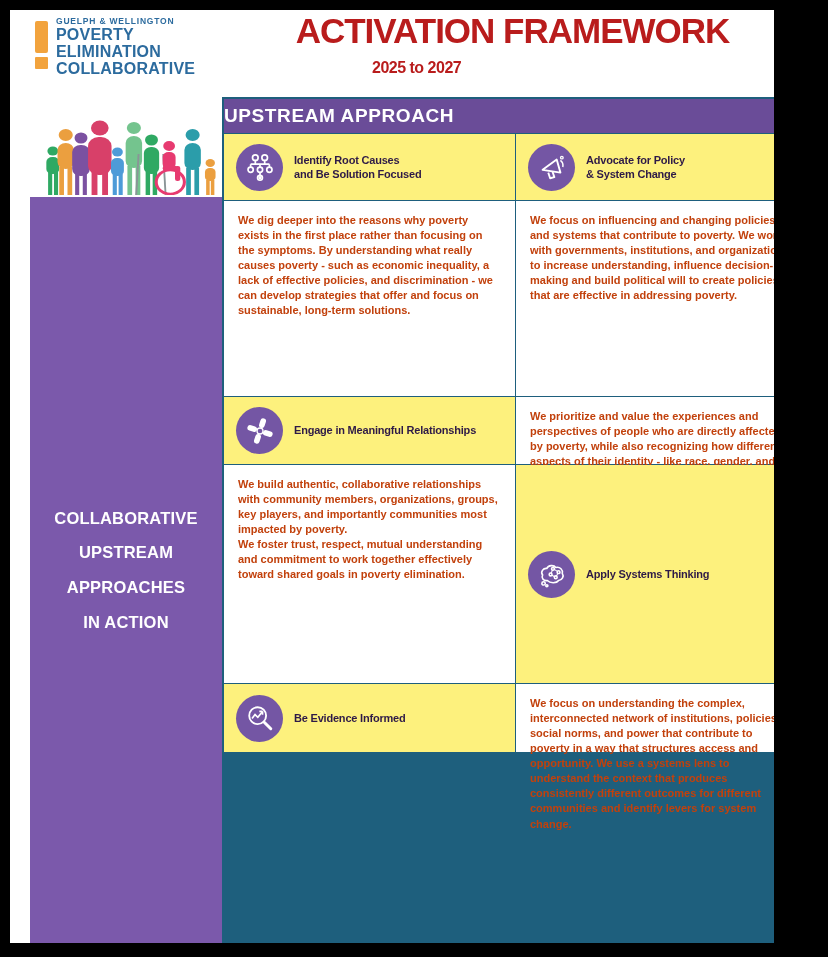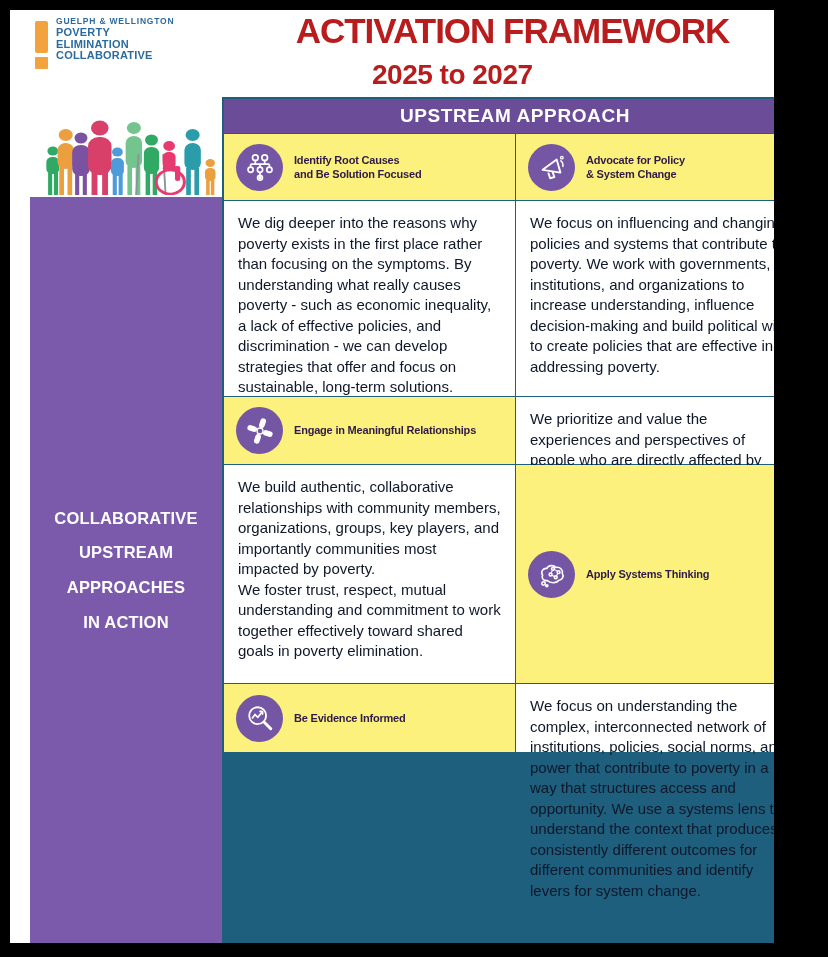--- a/index.html
+++ b/index.html
@@ -8,49 +8,49 @@
   .page{position:absolute;left:10px;top:10px;width:764px;height:933px;background:#fff;overflow:hidden;}
   .pre{white-space:pre-line;}
 
   
   .logo{position:absolute;left:25px;top:6px;display:flex;align-items:flex-start;}
   .excl{width:14px;margin-right:7px;margin-top:5px;}
   .excl .bar{width:13px;height:32px;background:#f2a33d;border-radius:2px;}
   .excl .dot{width:13px;height:12px;background:#f2a33d;margin-top:4px;border-radius:1px;}
   .logo-text{color:#2c6b9e;}
   .logo-tag{font-size:8.5px;font-weight:bold;letter-spacing:.8px;margin-bottom:1px;}
-  .logo-line{font-size:11px;font-weight:bold;line-height:1.06;letter-spacing:.2px;}
+  .logo-line{font-size:16px;font-weight:bold;line-height:1.06;letter-spacing:.2px;}
 
   
   .titleblock{position:absolute;left:212px;top:2px;width:581px;text-align:center;color:#b91c1c;}
   .title-main{font-size:35px;font-weight:bold;letter-spacing:-1px;margin:0;line-height:1.1;}
-  .title-sub{font-size:28px;font-weight:bold;margin:8px 0 0 0;text-align:left;padding-left:150px;letter-spacing:-.5px;}
+  .title-sub{font-size:16px;font-weight:bold;margin:8px 0 0 0;text-align:left;padding-left:150px;letter-spacing:-.5px;}
 
   
   .sidebar{position:absolute;left:20px;top:187px;width:192px;height:746px;background:#7b59ab;
            display:flex;align-items:center;justify-content:center;}
   .sidebar-label{color:#fff;font-weight:bold;font-size:16.5px;line-height:2.1;text-align:center;letter-spacing:.2px;}
 
   
   .people{position:absolute;left:24px;top:106px;}
 
   
   .table{position:absolute;left:212px;top:87px;width:581px;height:846px;
          display:grid;grid-template-columns:291px 290px;
          grid-template-rows:34px 66px 195px 67px 218px 68px 198px;
          border:2px solid #1e5f7d;box-sizing:border-box;background:#1e5f7d;grid-gap:1px;}
-  .thead{grid-column:1 / span 2;background:#6a4c98;display:flex;align-items:center;justify-content:center;}
+  .thead{grid-column:1 / span 2;background:#6a4c98;display:flex;align-items:center;}
   .thead span{color:#fff;font-weight:bold;font-size:19px;letter-spacing:.6px;}
   .cell{background:#fff;}
   .icon-cell{background:#fdf17d;display:flex;align-items:center;padding-left:12px;box-sizing:border-box;}
   .icon-circle{width:47px;height:47px;border-radius:50%;background:#7456a4;flex:0 0 auto;
                display:flex;align-items:center;justify-content:center;margin-right:11px;}
   .icon-circle svg{display:block;}
   .cell-title{font-weight:bold;font-size:11px;line-height:1.3;color:#2e1a47;letter-spacing:-.2px;}
-  .body-cell{padding:12px 14px 8px 14px;box-sizing:border-box;font-size:15px;line-height:1.37;color:#0f172a;}
+  .body-cell{padding:12px 14px 8px 14px;box-sizing:border-box;font-size:11px;line-height:1.37;color:#c2410c;font-weight:bold;}
 </style>
 </head>
 <body>
 
 <div class="page">
 
   <div class="logo">
     <div class="excl">
       <div class="bar"></div>
         <div class="dot"></div>

